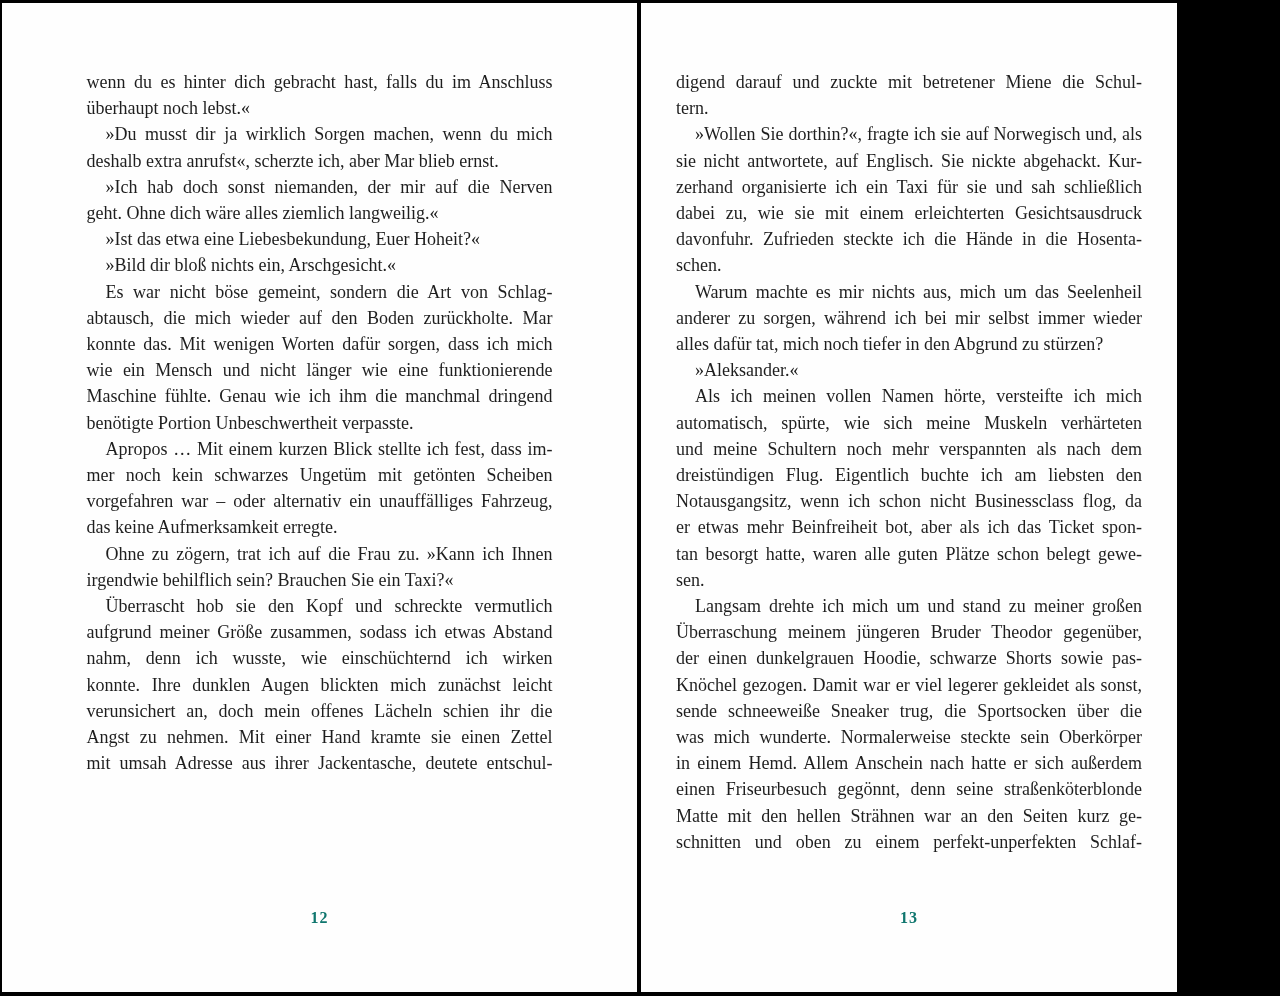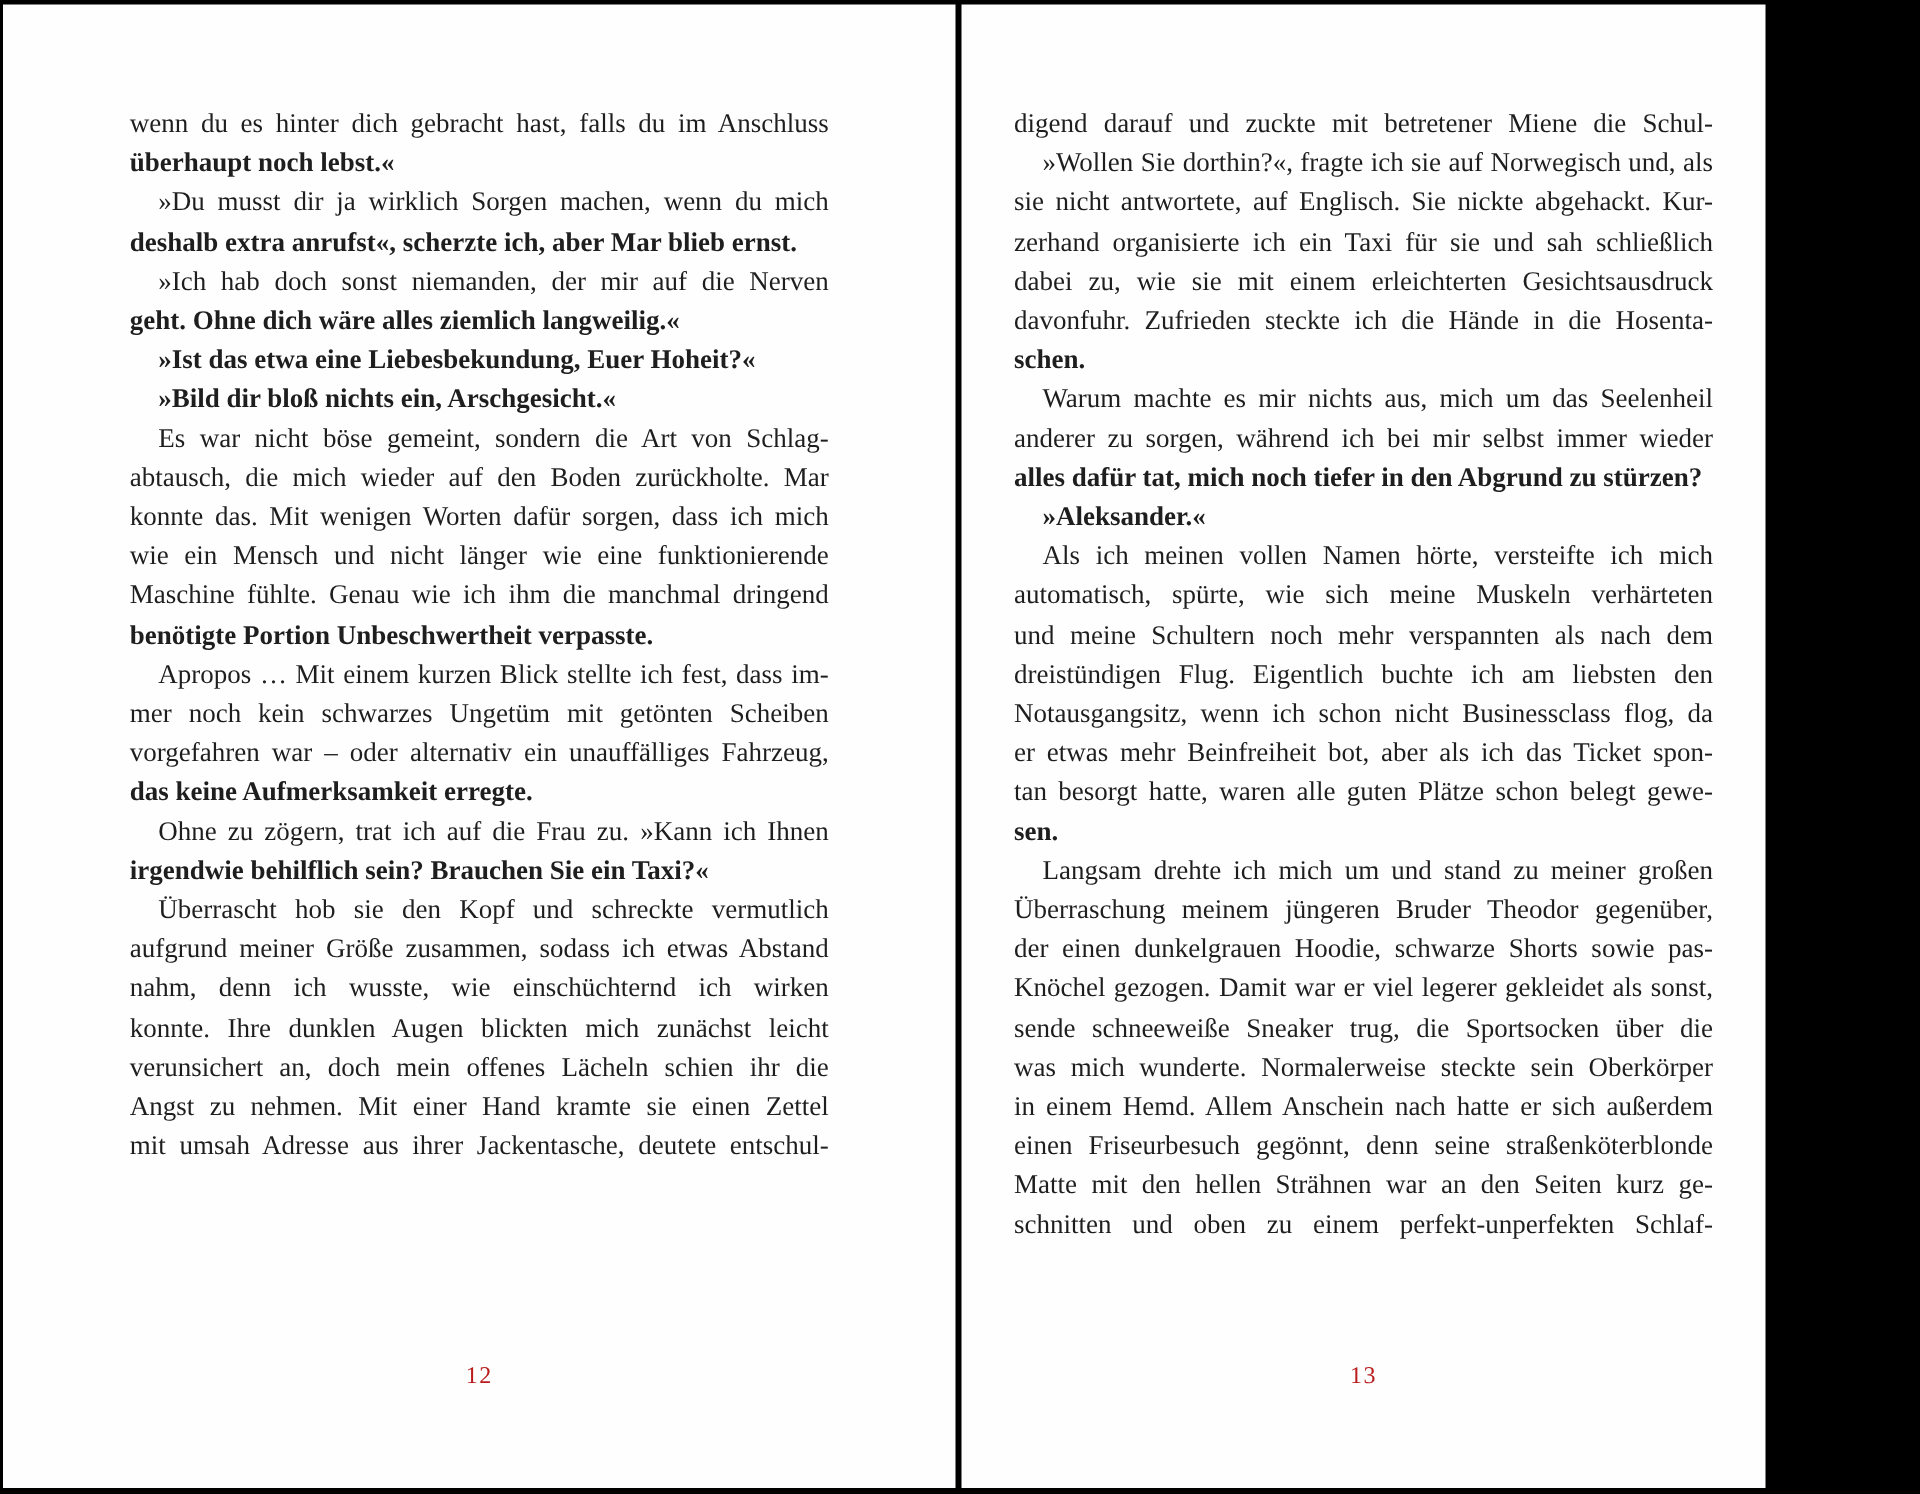--- a/index.html
+++ b/index.html
@@ -20,27 +20,28 @@
     font-size: 18px; line-height: 26.2px;
     color: #1e1e1e;
     -webkit-font-smoothing: antialiased;
   }
   .para { margin: 0; padding: 0; }
   .line {
     text-align: justify;
     text-align-last: justify;
     white-space: normal;
   }
-  .line.last { text-align-last: left; font-weight: bold; }
+  .line.last { text-align-last: left; }
   .line.indent { text-indent: 19px; }
   .folio {
     position: absolute; top: 906px; left: 0; right: 0;
     text-align: center;
     font-size: 16px; letter-spacing: 1px;
-    color: #b91c1c;
+    color: #0f766e;
+    font-weight: bold;
   }
 </style>
 </head>
 <body>
 
 <div class="spread">
   <div class="page page-left">
     <div class="textblock" id="left-text">
         <div class="para">
           <div class="line">wenn du es hinter dich gebracht hast, falls du im Anschluss</div>
@@ -87,20 +88,21 @@
           <div class="line">Angst zu nehmen. Mit einer Hand kramte sie einen Zettel</div>
           <div class="line">mit umsah Adresse aus ihrer Jackentasche, deutete entschul-</div>
         </div>
       </div>
     <div class="folio">12</div>
   </div>
   <div class="page page-right">
     <div class="textblock" id="right-text">
         <div class="para">
           <div class="line">digend darauf und zuckte mit betretener Miene die Schul-</div>
+          <div class="line last">tern.</div>
         </div>
         <div class="para">
           <div class="line indent">»Wollen Sie dorthin?«, fragte ich sie auf Norwegisch und, als</div>
           <div class="line">sie nicht antwortete, auf Englisch. Sie nickte abgehackt. Kur-</div>
           <div class="line">zerhand organisierte ich ein Taxi für sie und sah schließlich</div>
           <div class="line">dabei zu, wie sie mit einem erleichterten Gesichtsausdruck</div>
           <div class="line">davonfuhr. Zufrieden steckte ich die Hände in die Hosenta-</div>
           <div class="line last">schen.</div>
         </div>
         <div class="para">

